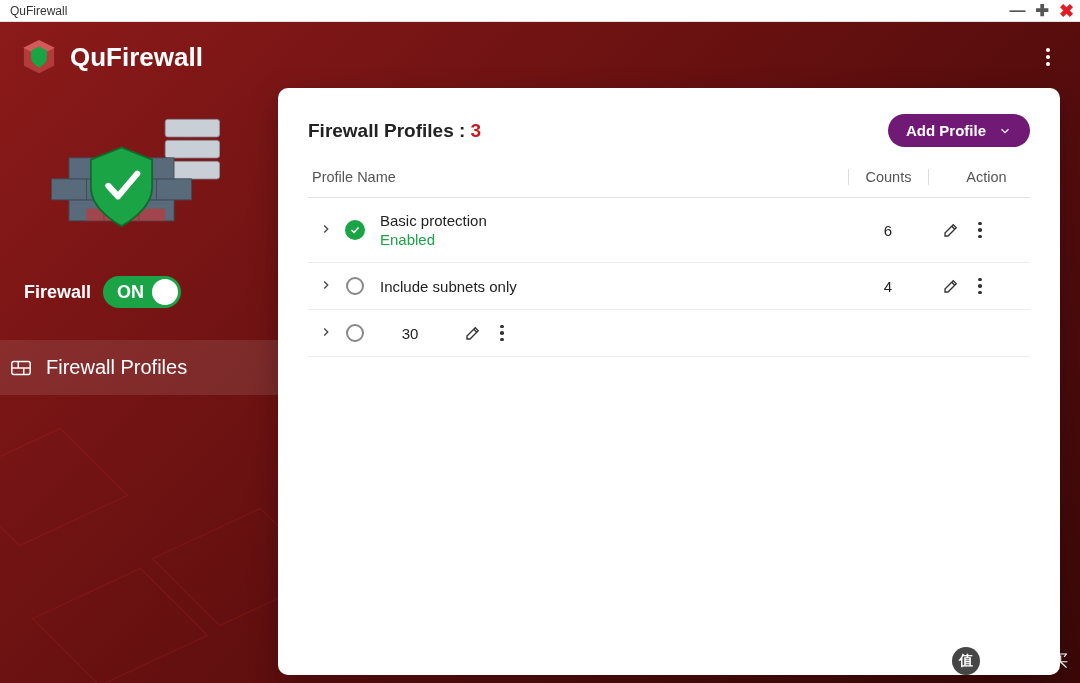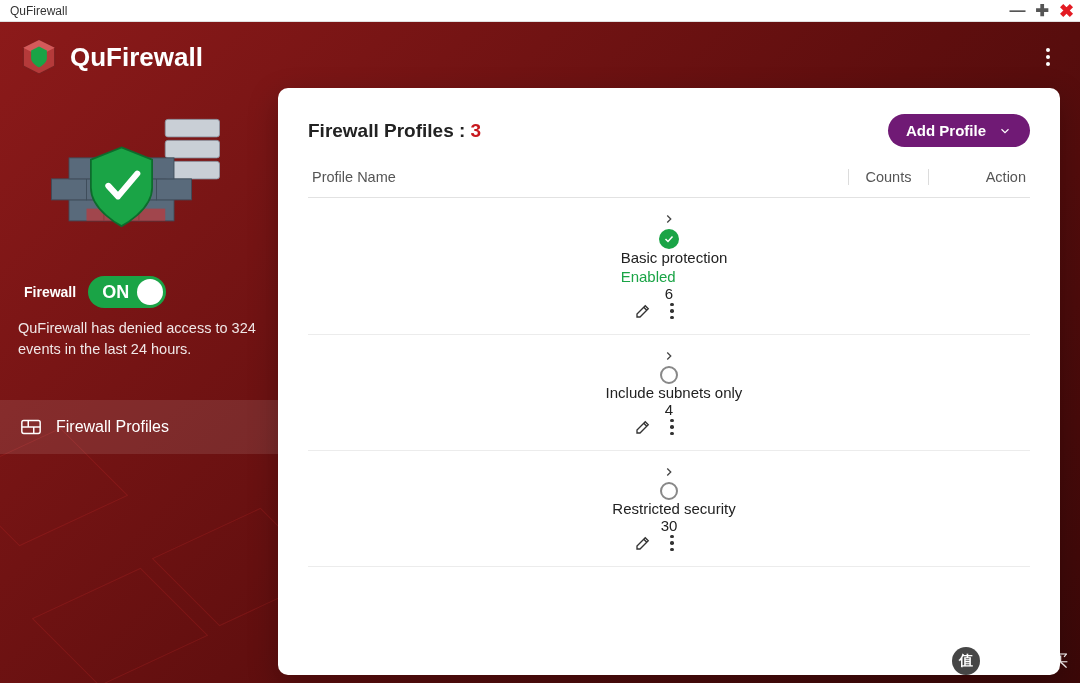--- a/index.html
+++ b/index.html
@@ -51,34 +51,34 @@
   .header-kebab span { width:4px; height:4px; background:#fff; border-radius:50%; }
 
   .layout { display:flex; height: calc(100% - 62px); }
 
   
   .sidebar { width: 278px; color:#fff; display:flex; flex-direction:column; }
   .sb-illustration { text-align:center; padding: 10px 0 14px; }
   .sb-illustration svg { width: 210px; height: 160px; }
 
   .fw-toggle-row { display:flex; align-items:center; gap:12px; padding: 0 24px 10px; }
-  .fw-toggle-label { font-size:14px; font-weight:700; }
+  .fw-toggle-label { font-size:18px; font-weight:700; }
   .toggle {
     width:78px; height:32px; border-radius:16px; background:#1aa446;
     display:flex; align-items:center; padding:0 6px; position:relative; cursor:pointer;
   }
   .toggle .onoff { color:#fff; font-size:18px; font-weight:700; margin-left:8px; }
   .toggle .knob { position:absolute; right:3px; top:3px; width:26px; height:26px; background:#fff; border-radius:50%; }
 
   .fw-status { padding: 0 18px 18px; font-size:14.5px; color:#f0e7e7; line-height:1.45; }
 
   .nav { margin-top:22px; display:flex; flex-direction:column; }
   .nav-item {
     display:flex; align-items:center; gap:14px;
-    padding: 16px 20px; font-size:16px; color:#fff; cursor:pointer;
+    padding: 16px 10px; font-size:20px; color:#fff; cursor:pointer;
     position:relative;
   }
   .nav-item.active { background: rgba(255,255,255,0.10); }
   .nav-item .ic { width:22px; height:22px; display:flex; align-items:center; justify-content:center; flex:0 0 22px; }
   .nav-item .ic svg{ width:22px; height:22px; stroke:#fff; fill:none; stroke-width:1.6;}
   .nav-item .ext { margin-left:auto; }
   .nav-item .ext svg{ width:18px; height:18px; stroke:#fff; fill:none; stroke-width:1.6;}
 
   
   .panel {
@@ -101,25 +101,25 @@
   }
   .add-btn svg{ width:14px; height:14px; stroke:#fff; stroke-width:2; fill:none;}
 
   .tbl { margin-top:22px; }
   .tbl-head {
     display:flex; align-items:center; color:#555; font-size:14.5px;
     padding: 0 4px 12px; border-bottom:1px solid #e2e2e2;
   }
   .col-name { flex:1; }
   .col-rules { width:80px; text-align:center; border-left:1px solid #dcdcdc; padding:0 8px;}
-  .col-action{ width:98px; text-align:right; padding-left:18px; border-left:1px solid #dcdcdc;}
+  .col-action{ width:98px; text-align:center; padding-left:18px; border-left:1px solid #dcdcdc;}
 
   .row {
     display:flex; align-items:center; padding:14px 4px;
-    border-bottom:1px solid #ececec; font-size:15px; color:#222;flex-direction:column;
+    border-bottom:1px solid #ececec; font-size:15px; color:#222;
   }
   .row .chev { width:28px; text-align:center; color:#444; cursor:pointer;}
   .row .chev svg{ width:14px; height:14px; stroke:#444; stroke-width:2.2; fill:none;}
   .row .status { width:30px; display:flex; align-items:center; justify-content:center;}
   .status .enabled-ic{ width:20px; height:20px; background:#1aa446; border-radius:50%; display:flex; align-items:center; justify-content:center;}
   .status .enabled-ic svg{ width:12px; height:12px; stroke:#fff; stroke-width:3; fill:none;}
   .status .radio{ width:18px; height:18px; border:2px solid #888; border-radius:50%;}
   .row .pname { flex:1; padding-left:10px; }
   .row .pname .sub { font-size:15px; color:#1aa446; margin-top:2px; }
   .row .rules { width:80px; text-align:center; }
@@ -203,21 +203,20 @@
       </div>
 
       <div class="fw-toggle-row">
         <span class="fw-toggle-label">Firewall</span>
         <div class="toggle">
           <span class="onoff">ON</span>
           <span class="knob"></span>
         </div>
       </div>
 
-      <div class="fw-status">QuFirewall has denied access to 324 events in the last 24 hours.</div>
 
       <div class="nav">
         <div class="nav-item active">
           <span class="ic">
             <svg viewBox="0 0 24 24">
                 <rect x="2" y="5" width="20" height="14" rx="2"></rect>
                 <line x1="2" y1="12" x2="22" y2="12"></line>
                 <line x1="9" y1="5" x2="9" y2="12"></line>
                 <line x1="15" y1="12" x2="15" y2="19"></line>
               </svg>
@@ -306,23 +305,20 @@
 
         <div class="row">
           <div class="chev">
             <svg viewBox="0 0 24 24">
                 <polyline points="9 6 15 12 9 18"></polyline>
               </svg>
           </div>
           <div class="status">
             <span class="radio"></span>
           </div>
-          <div class="pname">
-            <div>Restricted security</div>
-          </div>
           <div class="rules">30</div>
           <div class="actions">
             <svg viewBox="0 0 24 24">
                 <path d="M4 20h4L19 9l-4-4L4 16v4Z"></path>
                 <path d="M13 7l4 4"></path>
               </svg>
             <div class="dots">
                 <span></span>
                 <span></span>
                 <span></span>

